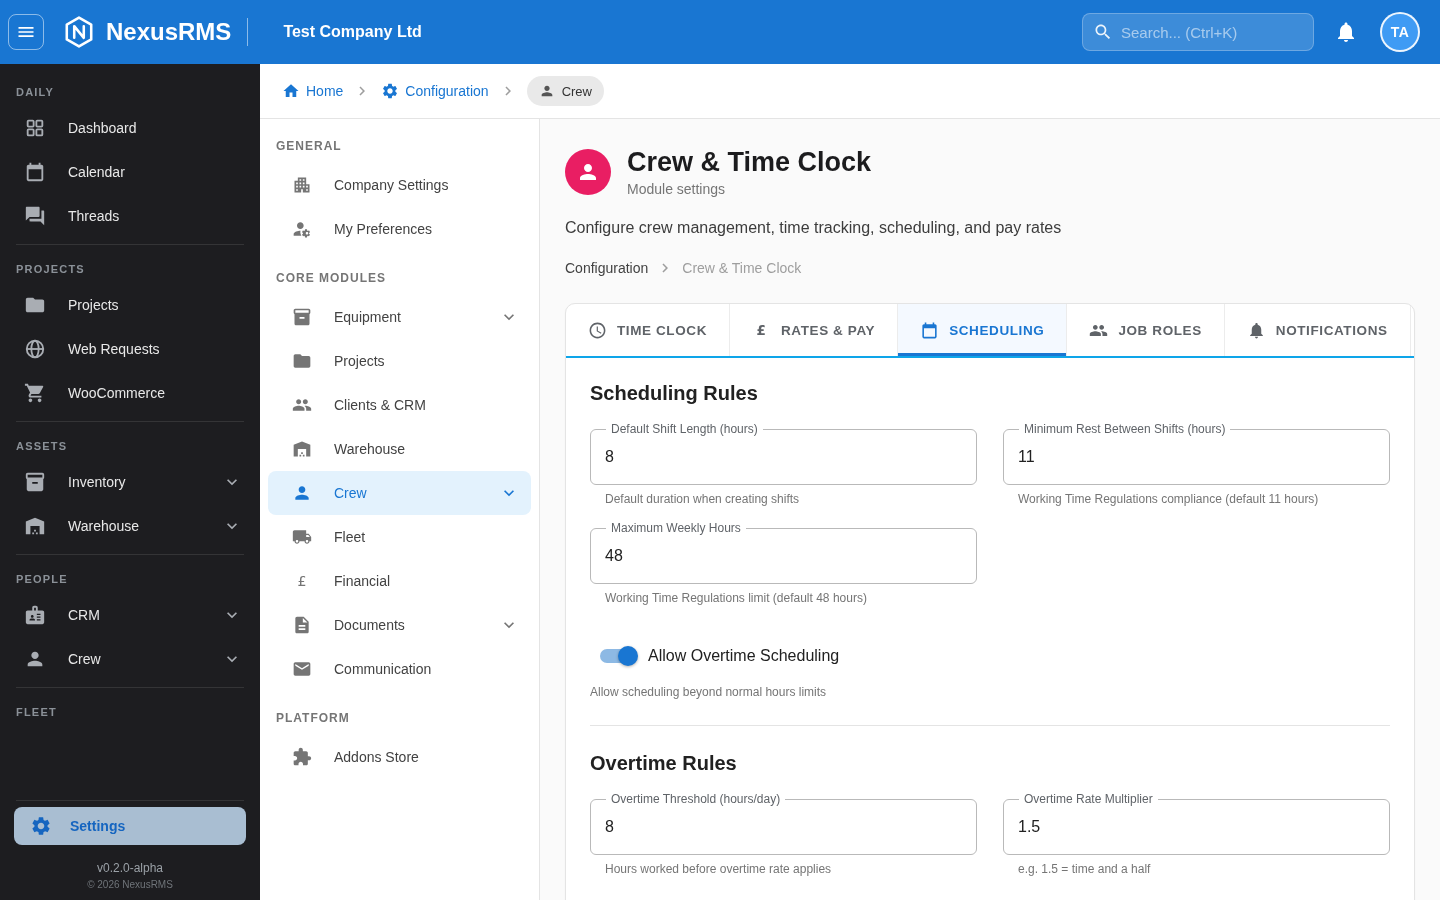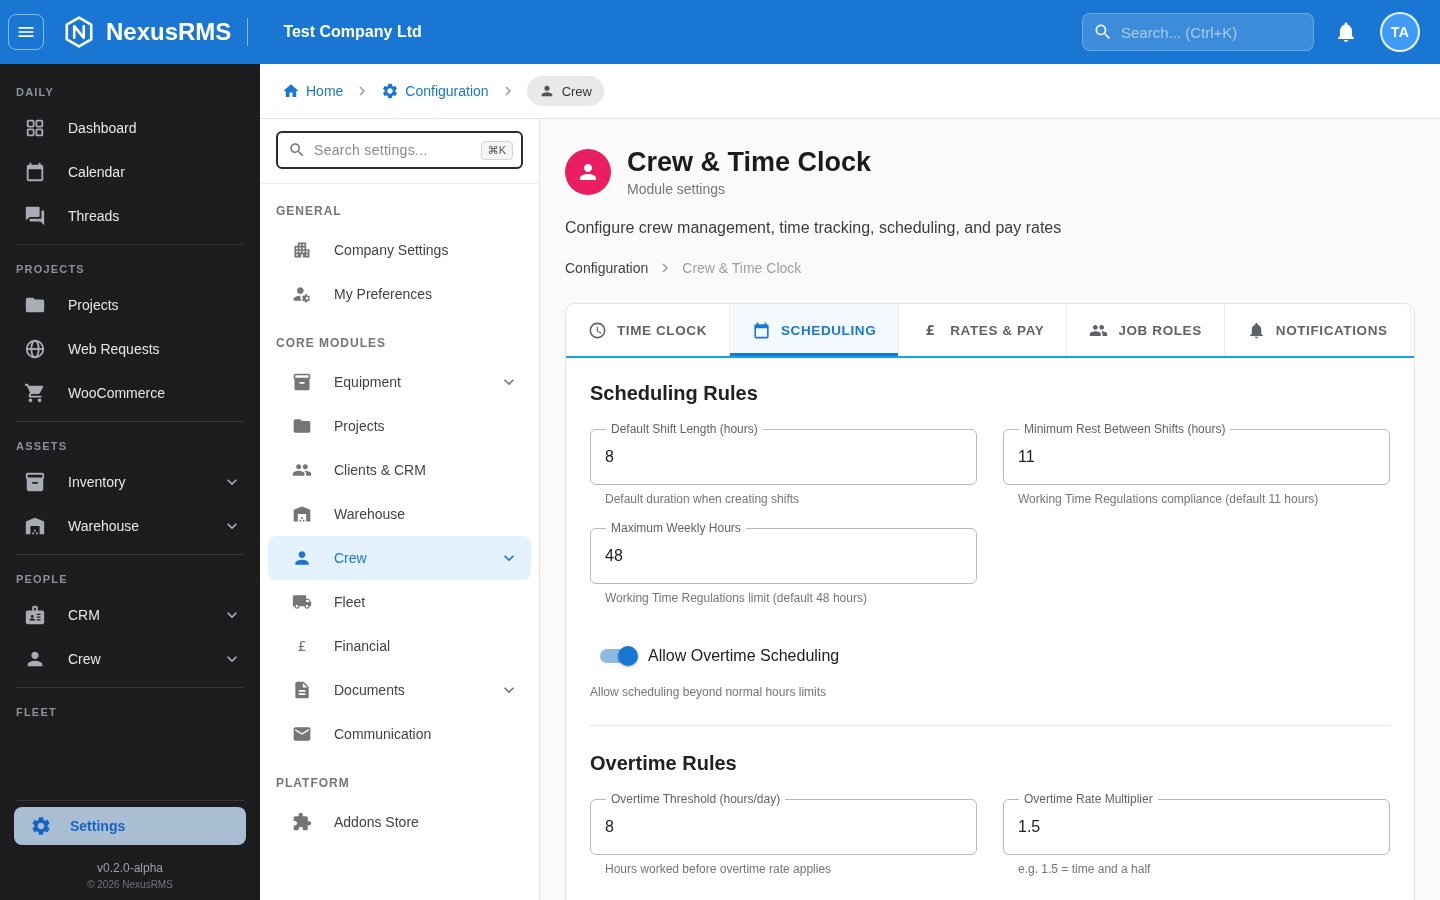--- a/index.html
+++ b/index.html
@@ -430,31 +430,20 @@
               <use href="#i-person"></use>
             </svg>
           </span>
         <span>Crew</span>
       </span>
     </div>
 
     <div class="content-row">
 
       <nav class="settings-nav">
-        <div class="sn-search-wrap">
-          <div class="sn-search">
-            <span class="iw">
-                <svg class="ico" viewBox="0 0 24 24">
-                  <use href="#i-search"></use>
-                </svg>
-              </span>
-            <input placeholder="Search settings..." style="">
-            <span class="kbd">⌘K</span>
-          </div>
-        </div>
 
         <div class="sn-section-label">GENERAL</div>
         <div class="sn-item">
           <span class="sn-ico">
               <svg class="ico" viewBox="0 0 24 24">
                 <use href="#i-building"></use>
               </svg>
             </span>
           <span class="sn-label">Company Settings</span>
         </div>
@@ -595,35 +584,35 @@
         <section class="card">
           <div class="tabs">
             <div class="tab">
               <span class="iw">
                   <svg class="ico" viewBox="0 0 24 24">
                     <use href="#i-clock"></use>
                   </svg>
                 </span>
               <span>TIME CLOCK</span>
             </div>
+            <div class="tab">
+              <span class="iw">
+                  <svg class="ico" viewBox="0 0 24 24">
+                    <use href="#i-pound"></use>
+                  </svg>
+                </span>
+              <span>RATES &amp; PAY</span>
+            </div>
             <div class="tab active">
               <span class="iw">
                   <svg class="ico" viewBox="0 0 24 24">
                     <use href="#i-calendar"></use>
                   </svg>
                 </span>
               <span>SCHEDULING</span>
-            </div>
-            <div class="tab">
-              <span class="iw">
-                  <svg class="ico" viewBox="0 0 24 24">
-                    <use href="#i-pound"></use>
-                  </svg>
-                </span>
-              <span>RATES &amp; PAY</span>
             </div>
             <div class="tab">
               <span class="iw">
                   <svg class="ico" viewBox="0 0 24 24">
                     <use href="#i-groups"></use>
                   </svg>
                 </span>
               <span>JOB ROLES</span>
             </div>
             <div class="tab">

